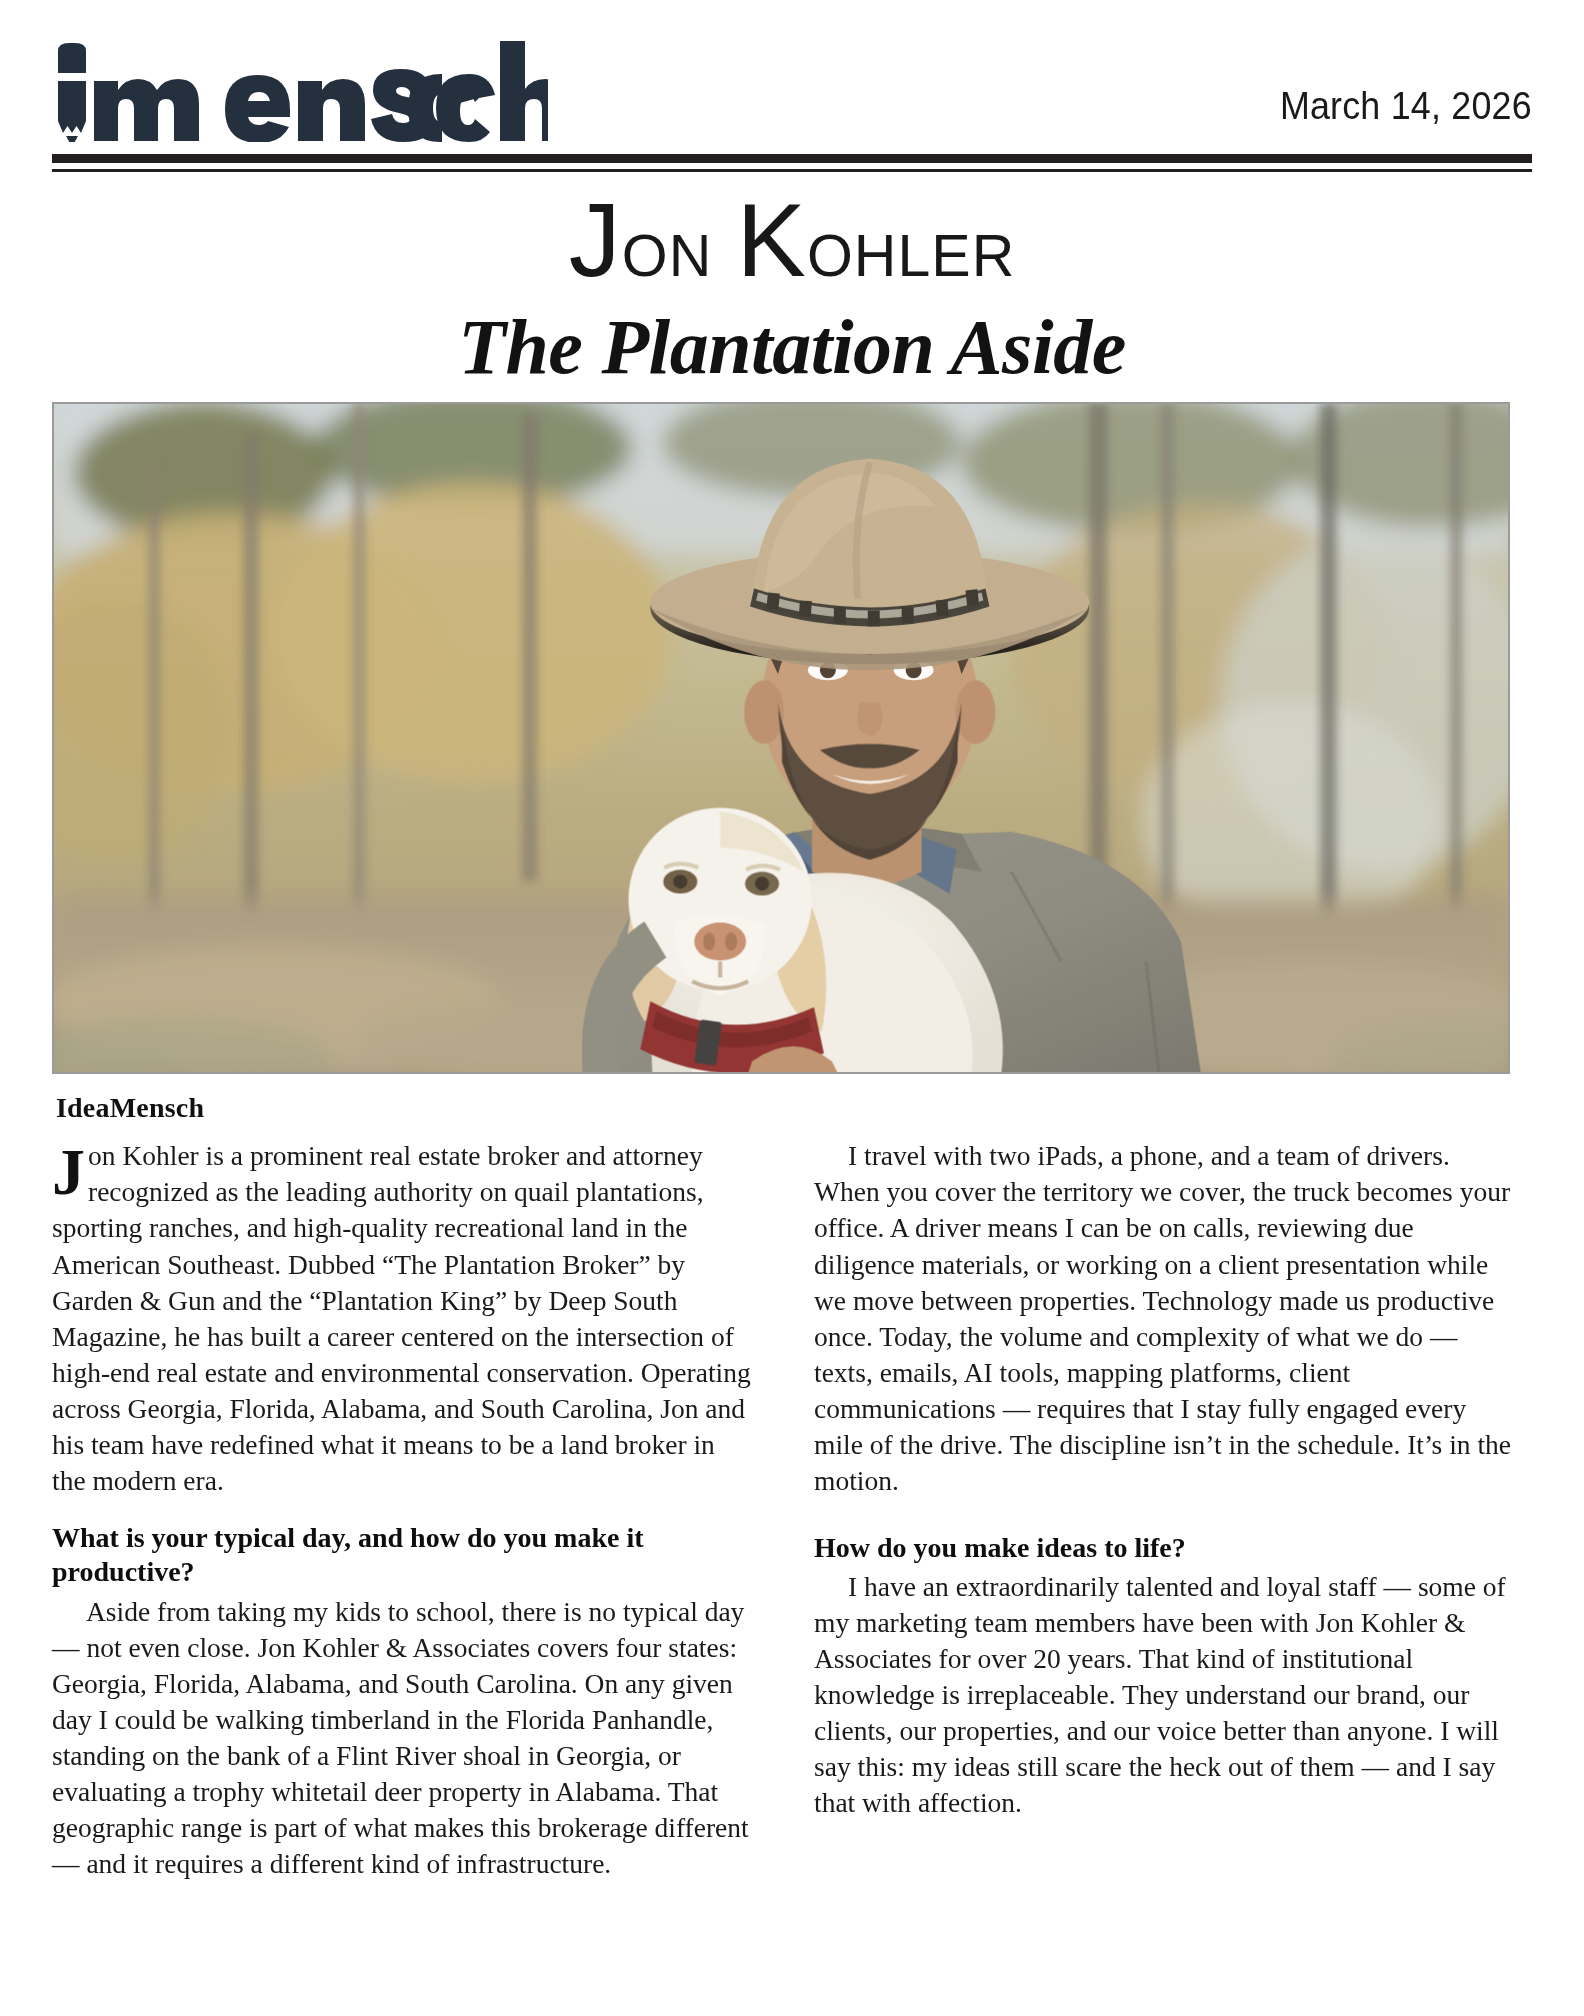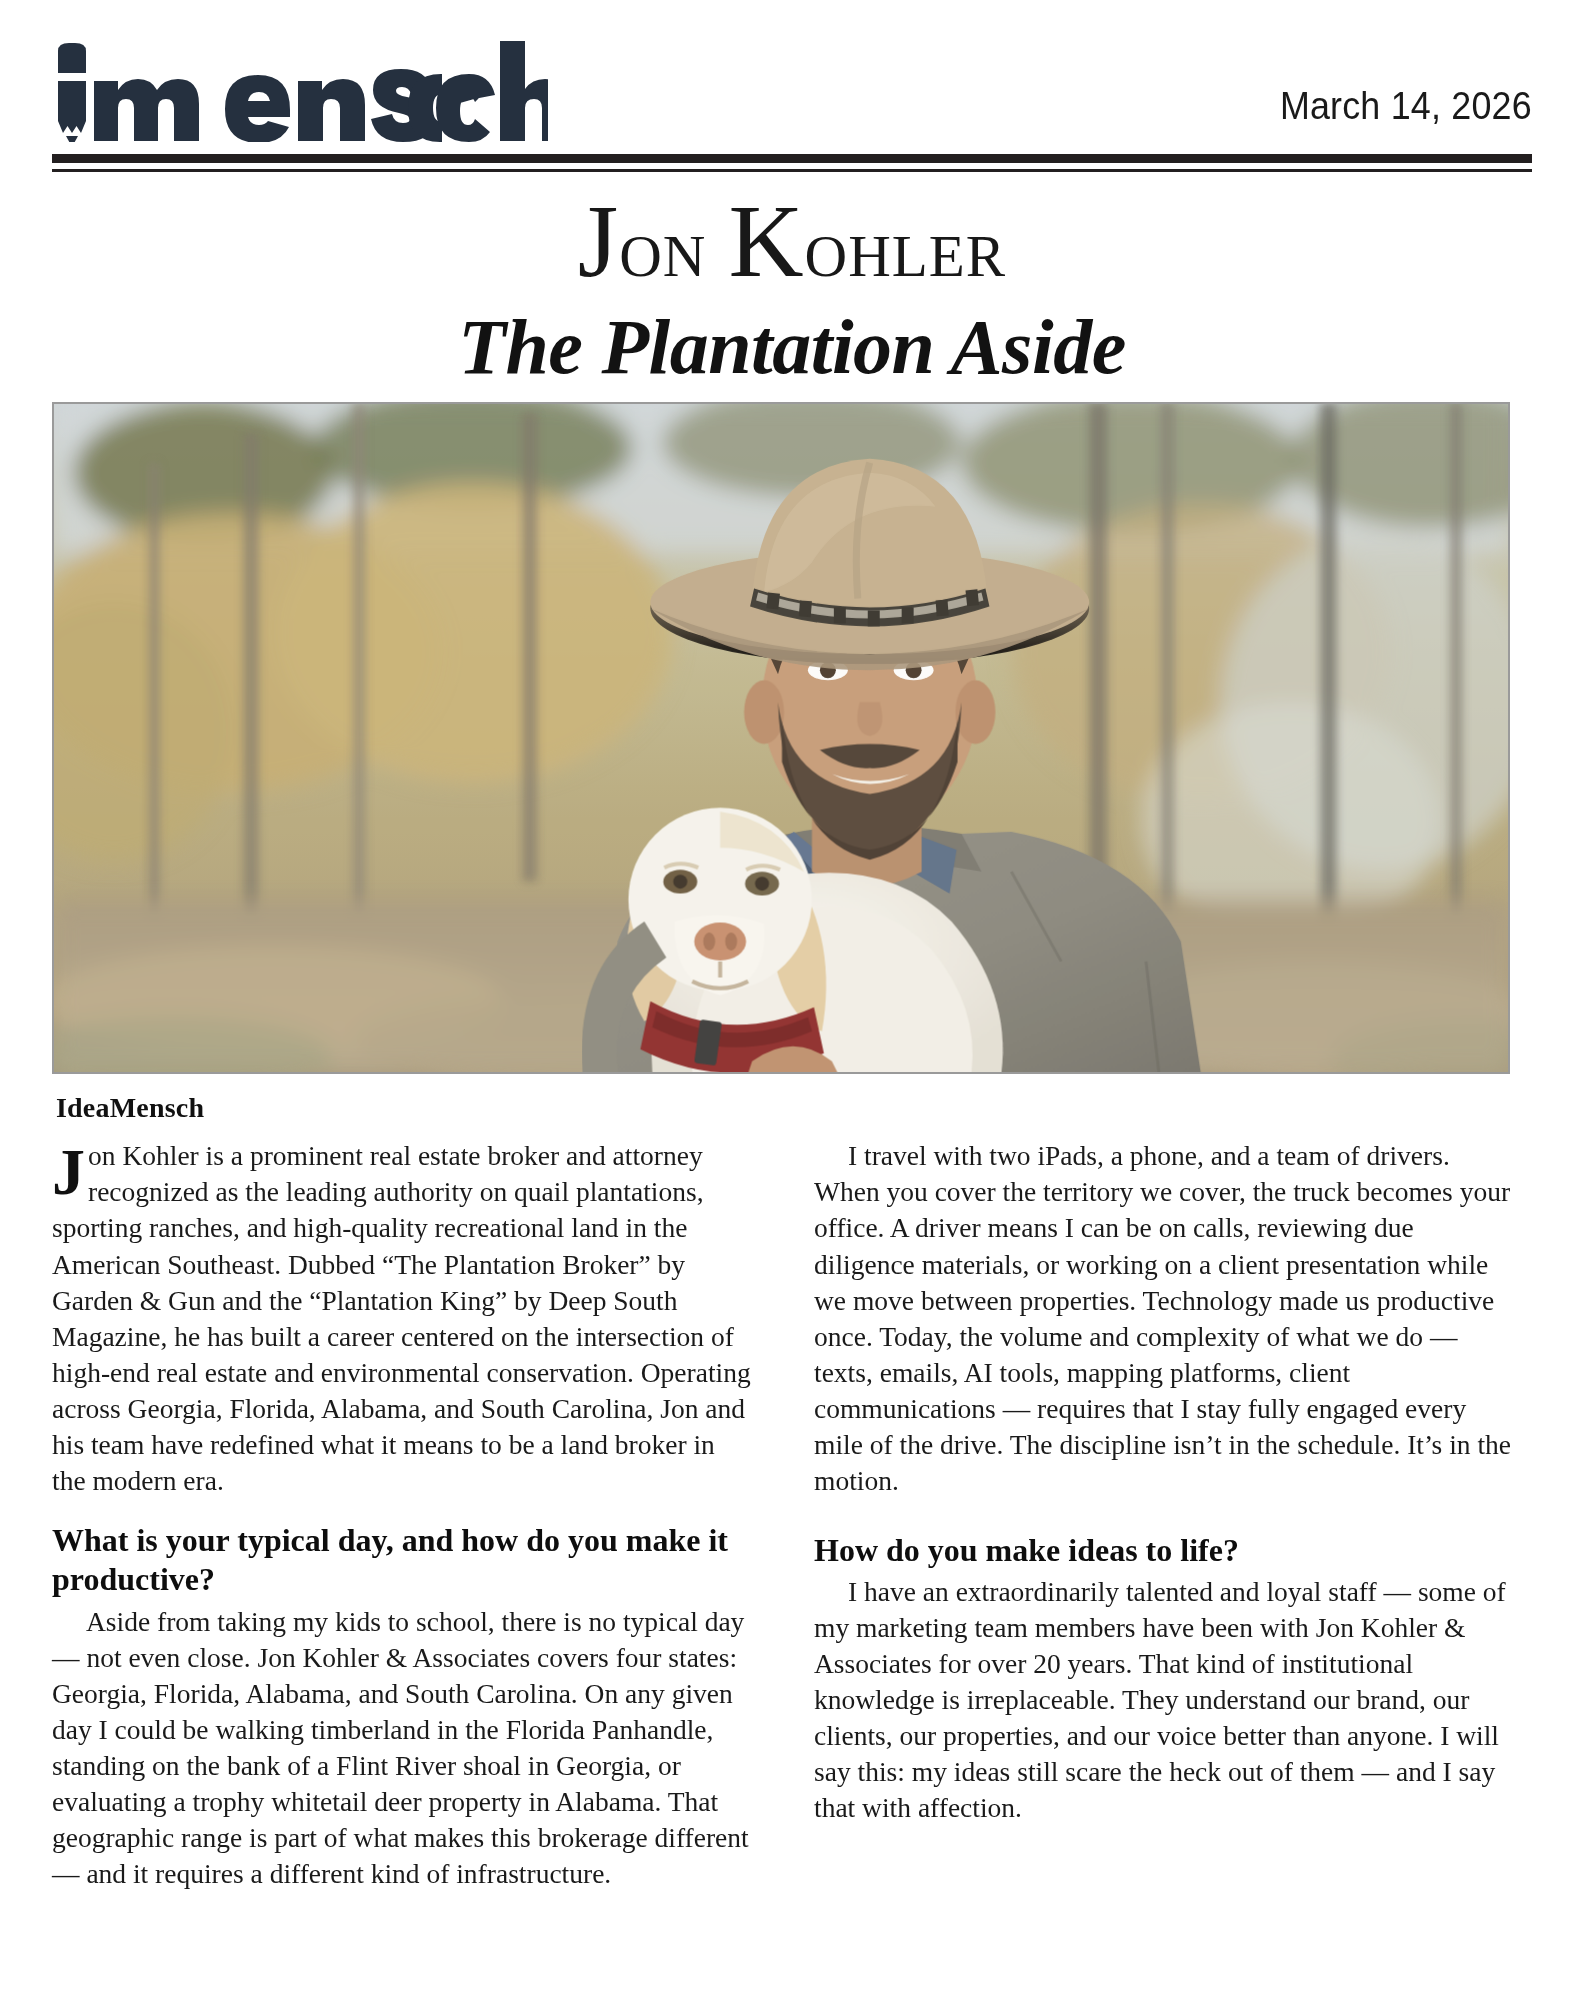--- a/index.html
+++ b/index.html
@@ -61,21 +61,21 @@
     background: #231f20;
     margin-top: 6px;
   }
 
   
   .headline-block {
     text-align: center;
     margin-top: 18px;
   }
   .headline {
-    font-family: Liberation Serif, serif;
+    font-family: Liberation Sans, sans-serif;
     font-weight: normal;
     font-size: 84px;
     line-height: 0.98;
     letter-spacing: 1px;
     color: #181818;
     margin: 15px;
     font-variant: small-caps;
     text-transform: lowercase;
   }
   .headline .cap {
@@ -129,21 +129,21 @@
     line-height: 1.31;
     text-align: left;
     color: #1a1a1a;
   }
   .col p {
     margin: 0;
     text-indent: 34px;
     hyphens: none;
   }
   .col h3 {
-    font-size: 32px;
+    font-size: 28px;
     font-weight: bold;
     line-height: 1.24;
     margin: 32px 0 4px 0;
     text-indent: 0;
     color: #0e0e0e;
   }
   .col h3.first { margin-top: 22px; }
 
   
   .dropcap-para {

